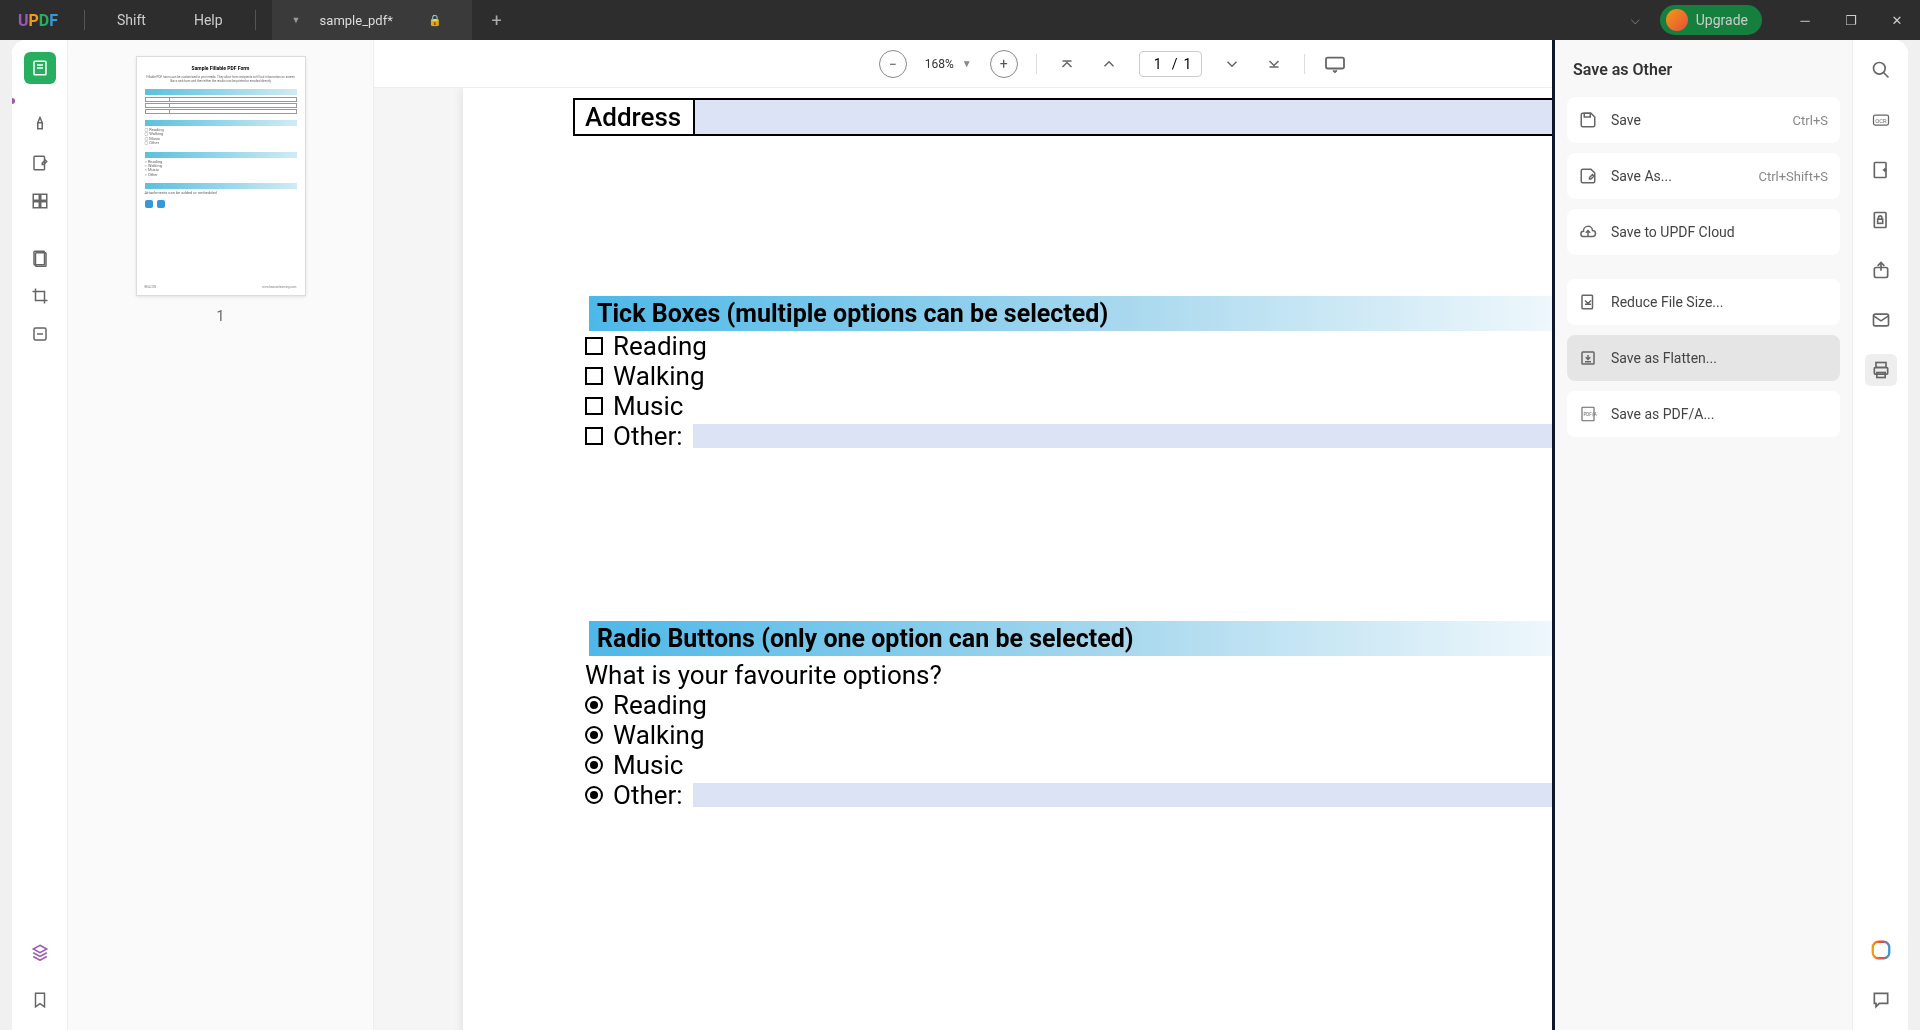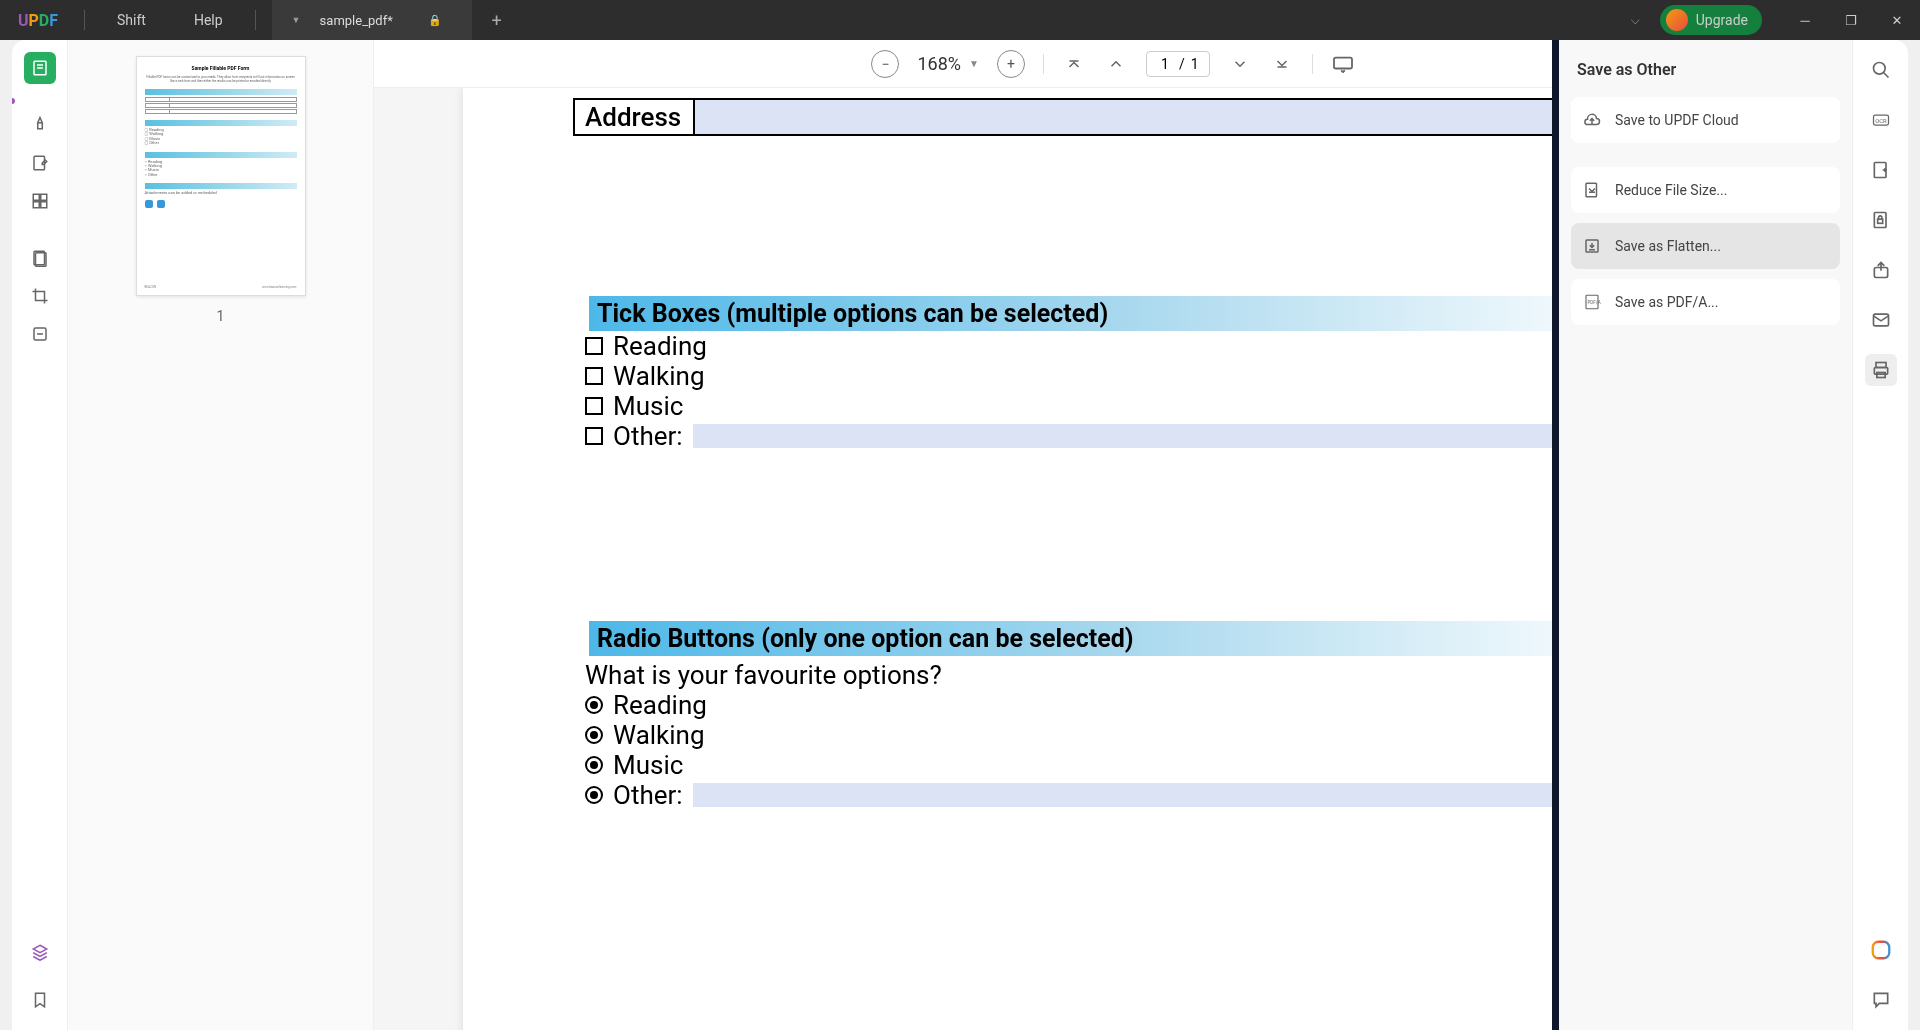--- a/index.html
+++ b/index.html
@@ -53,21 +53,21 @@
     .thumb-num { text-align: center; margin-top: 12px; color: #666; font-size: 14px; }
     
     
     .doc-viewport { flex: 1; background: #f5f5f5; overflow: hidden; position: relative; }
     
     
     .top-controls { height: 48px; display: flex; align-items: center; justify-content: center; gap: 18px; background: #fff; border-bottom: 1px solid #eee; position: absolute; top: 0; left: 0; right: 0; z-index: 5; }
     .ctrl-btn { width: 28px; height: 28px; border: 1.5px solid #888; border-radius: 50%; display: flex; align-items: center; justify-content: center; color: #555; cursor: pointer; font-size: 14px; }
     .ctrl-btn.noborder { border: none; width: 24px; }
     .zoom-box { display: flex; align-items: center; gap: 8px; }
-    .zoom-text { font-size: 18px; color: #333; }
+    .zoom-text { font-size: 12px; color: #333; }
     .zoom-chevron { color: #888; font-size: 10px; }
     .ctrl-sep { width: 1px; height: 20px; background: #ddd; }
     .page-box { border: 1px solid #ccc; border-radius: 4px; padding: 4px 10px; font-size: 14px; display: flex; align-items: center; gap: 6px; }
     .page-input { border: none; width: 16px; text-align: center; font-size: 14px; outline: none; }
     .slideshow-icon { color: #666; }
     
     
     .page-wrap { position: absolute; top: 48px; left: 0; right: 0; bottom: 0; overflow: auto; display: flex; justify-content: center; }
     .page { background: #fff; width: 1300px; min-height: 1000px; box-shadow: 0 0 10px rgba(0,0,0,0.1); position: relative; padding: 10px 110px 40px 110px; margin-top: 0; }
     
@@ -78,21 +78,21 @@
     .section-header { background: linear-gradient(90deg, #4db8e8 0%, #a8d8ee 50%, #fff 100%); padding: 3px 8px; font-size: 25px; font-weight: bold; margin-top: 160px; margin-left: 16px; }
     .section-header.radio { margin-top: 170px; }
     .question { font-size: 26px; padding: 4px 12px 0; }
     .option-row { display: flex; align-items: center; padding: 0 12px; font-size: 26px; gap: 10px; }
     .checkbox { width: 18px; height: 18px; border: 2.5px solid #000; flex-shrink: 0; }
     .radio-btn { width: 18px; height: 18px; border: 2.5px solid #000; border-radius: 50%; flex-shrink: 0; position: relative; }
     .radio-btn::after { content: ''; width: 8px; height: 8px; background: #000; border-radius: 50%; position: absolute; top: 2.5px; left: 2.5px; }
     .other-input { flex: 1; background: #dce3f5; height: 24px; max-width: 970px; }
     
     
-    .save-panel { position: absolute; top: 0; right: 0; width: 300px; background: #f8f8f8; border-left: 7px solid #0f172a; height: 100%; z-index: 10; padding: 10px 12px; }
+    .save-panel { position: absolute; top: 0; right: 0; width: 300px; background: #f8f8f8; border-left: 3px solid #0f172a; height: 100%; z-index: 10; padding: 10px 12px; }
     .save-title { font-size: 16px; font-weight: 600; padding: 10px 6px 18px; color: #333; }
     .save-item { display: flex; align-items: center; padding: 14px 12px; background: #fff; border-radius: 8px; margin-bottom: 10px; cursor: pointer; font-size: 14px; color: #444; }
     .save-item.highlighted { background: #e5e5e5; }
     .save-icon { width: 18px; height: 18px; margin-right: 14px; color: #666; flex-shrink: 0; }
     .save-label { flex: 1; }
     .save-shortcut { color: #888; font-size: 13px; }
     .save-gap { height: 14px; }
     
     
     .right-toolbar { width: 56px; background: #fff; border-left: 1px solid #eee; display: flex; flex-direction: column; align-items: center; padding-top: 14px; gap: 18px; position: relative; }
@@ -312,21 +312,37 @@
             <div class="radio-btn"></div>
             <span>Other:</span>
             <div class="other-input"></div>
           </div>
         </div>
       </div>
 
       <div class="save-panel">
         <div class="save-title">Save as Other</div>
 
-
+        <div class="save-item">
+          <svg class="save-icon" viewBox="0 0 24 24" fill="none" stroke="currentColor" stroke-width="2">
+              <path d="M19 21H5a2 2 0 01-2-2V5a2 2 0 012-2h11l5 5v11a2 2 0 01-2 2z"></path>
+              <rect x="7" y="3" width="8" height="5"></rect>
+            </svg>
+          <span class="save-label">Save</span>
+          <span class="save-shortcut">Ctrl+S</span>
+        </div>
+
+        <div class="save-item">
+          <svg class="save-icon" viewBox="0 0 24 24" fill="none" stroke="currentColor" stroke-width="2">
+              <path d="M19 21H5a2 2 0 01-2-2V5a2 2 0 012-2h11l5 5v11a2 2 0 01-2 2z"></path>
+              <path d="M14 14l4-4 2 2-4 4-2 0 0-2z"></path>
+            </svg>
+          <span class="save-label">Save As...</span>
+          <span class="save-shortcut">Ctrl+Shift+S</span>
+        </div>
 
         <div class="save-item">
           <svg class="save-icon" viewBox="0 0 24 24" fill="none" stroke="currentColor" stroke-width="2">
               <path d="M18 18a4 4 0 000-8 6 6 0 00-12 1 3 3 0 000 7h12z M12 11v6 M9 13l3-3 3 3"></path>
             </svg>
           <span class="save-label">Save to UPDF Cloud</span>
         </div>
 
         <div class="save-gap"></div>
 

